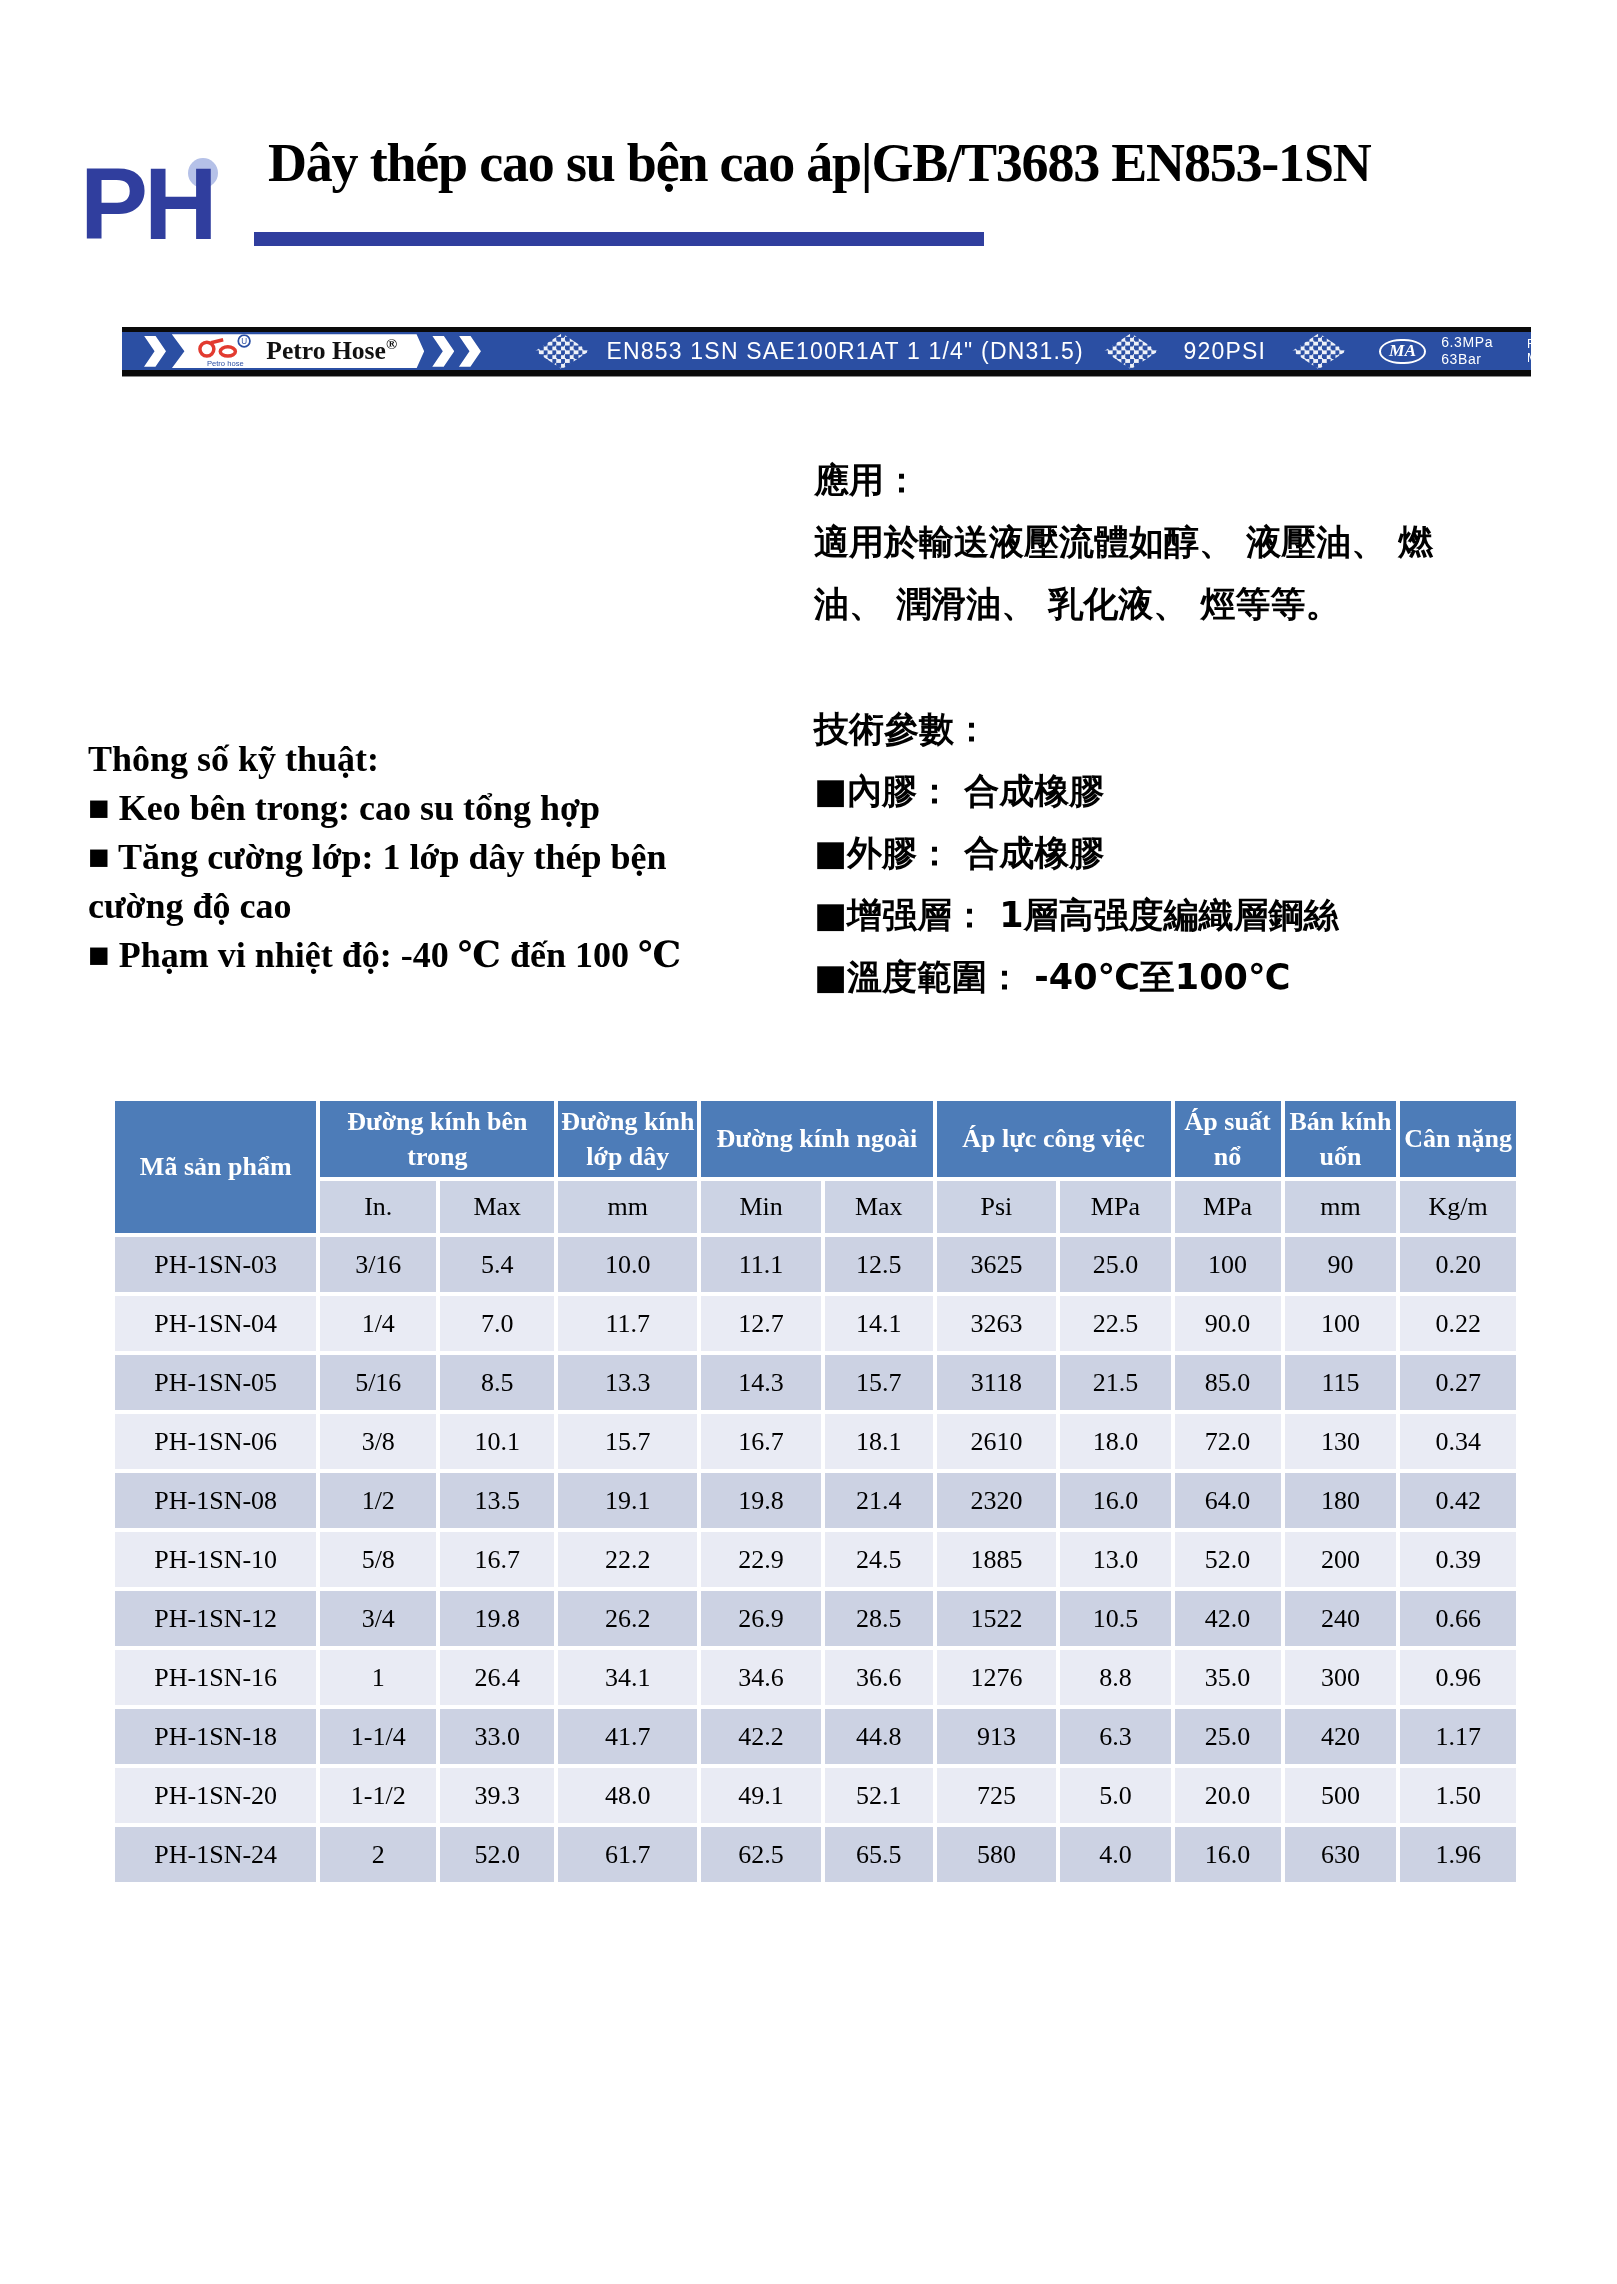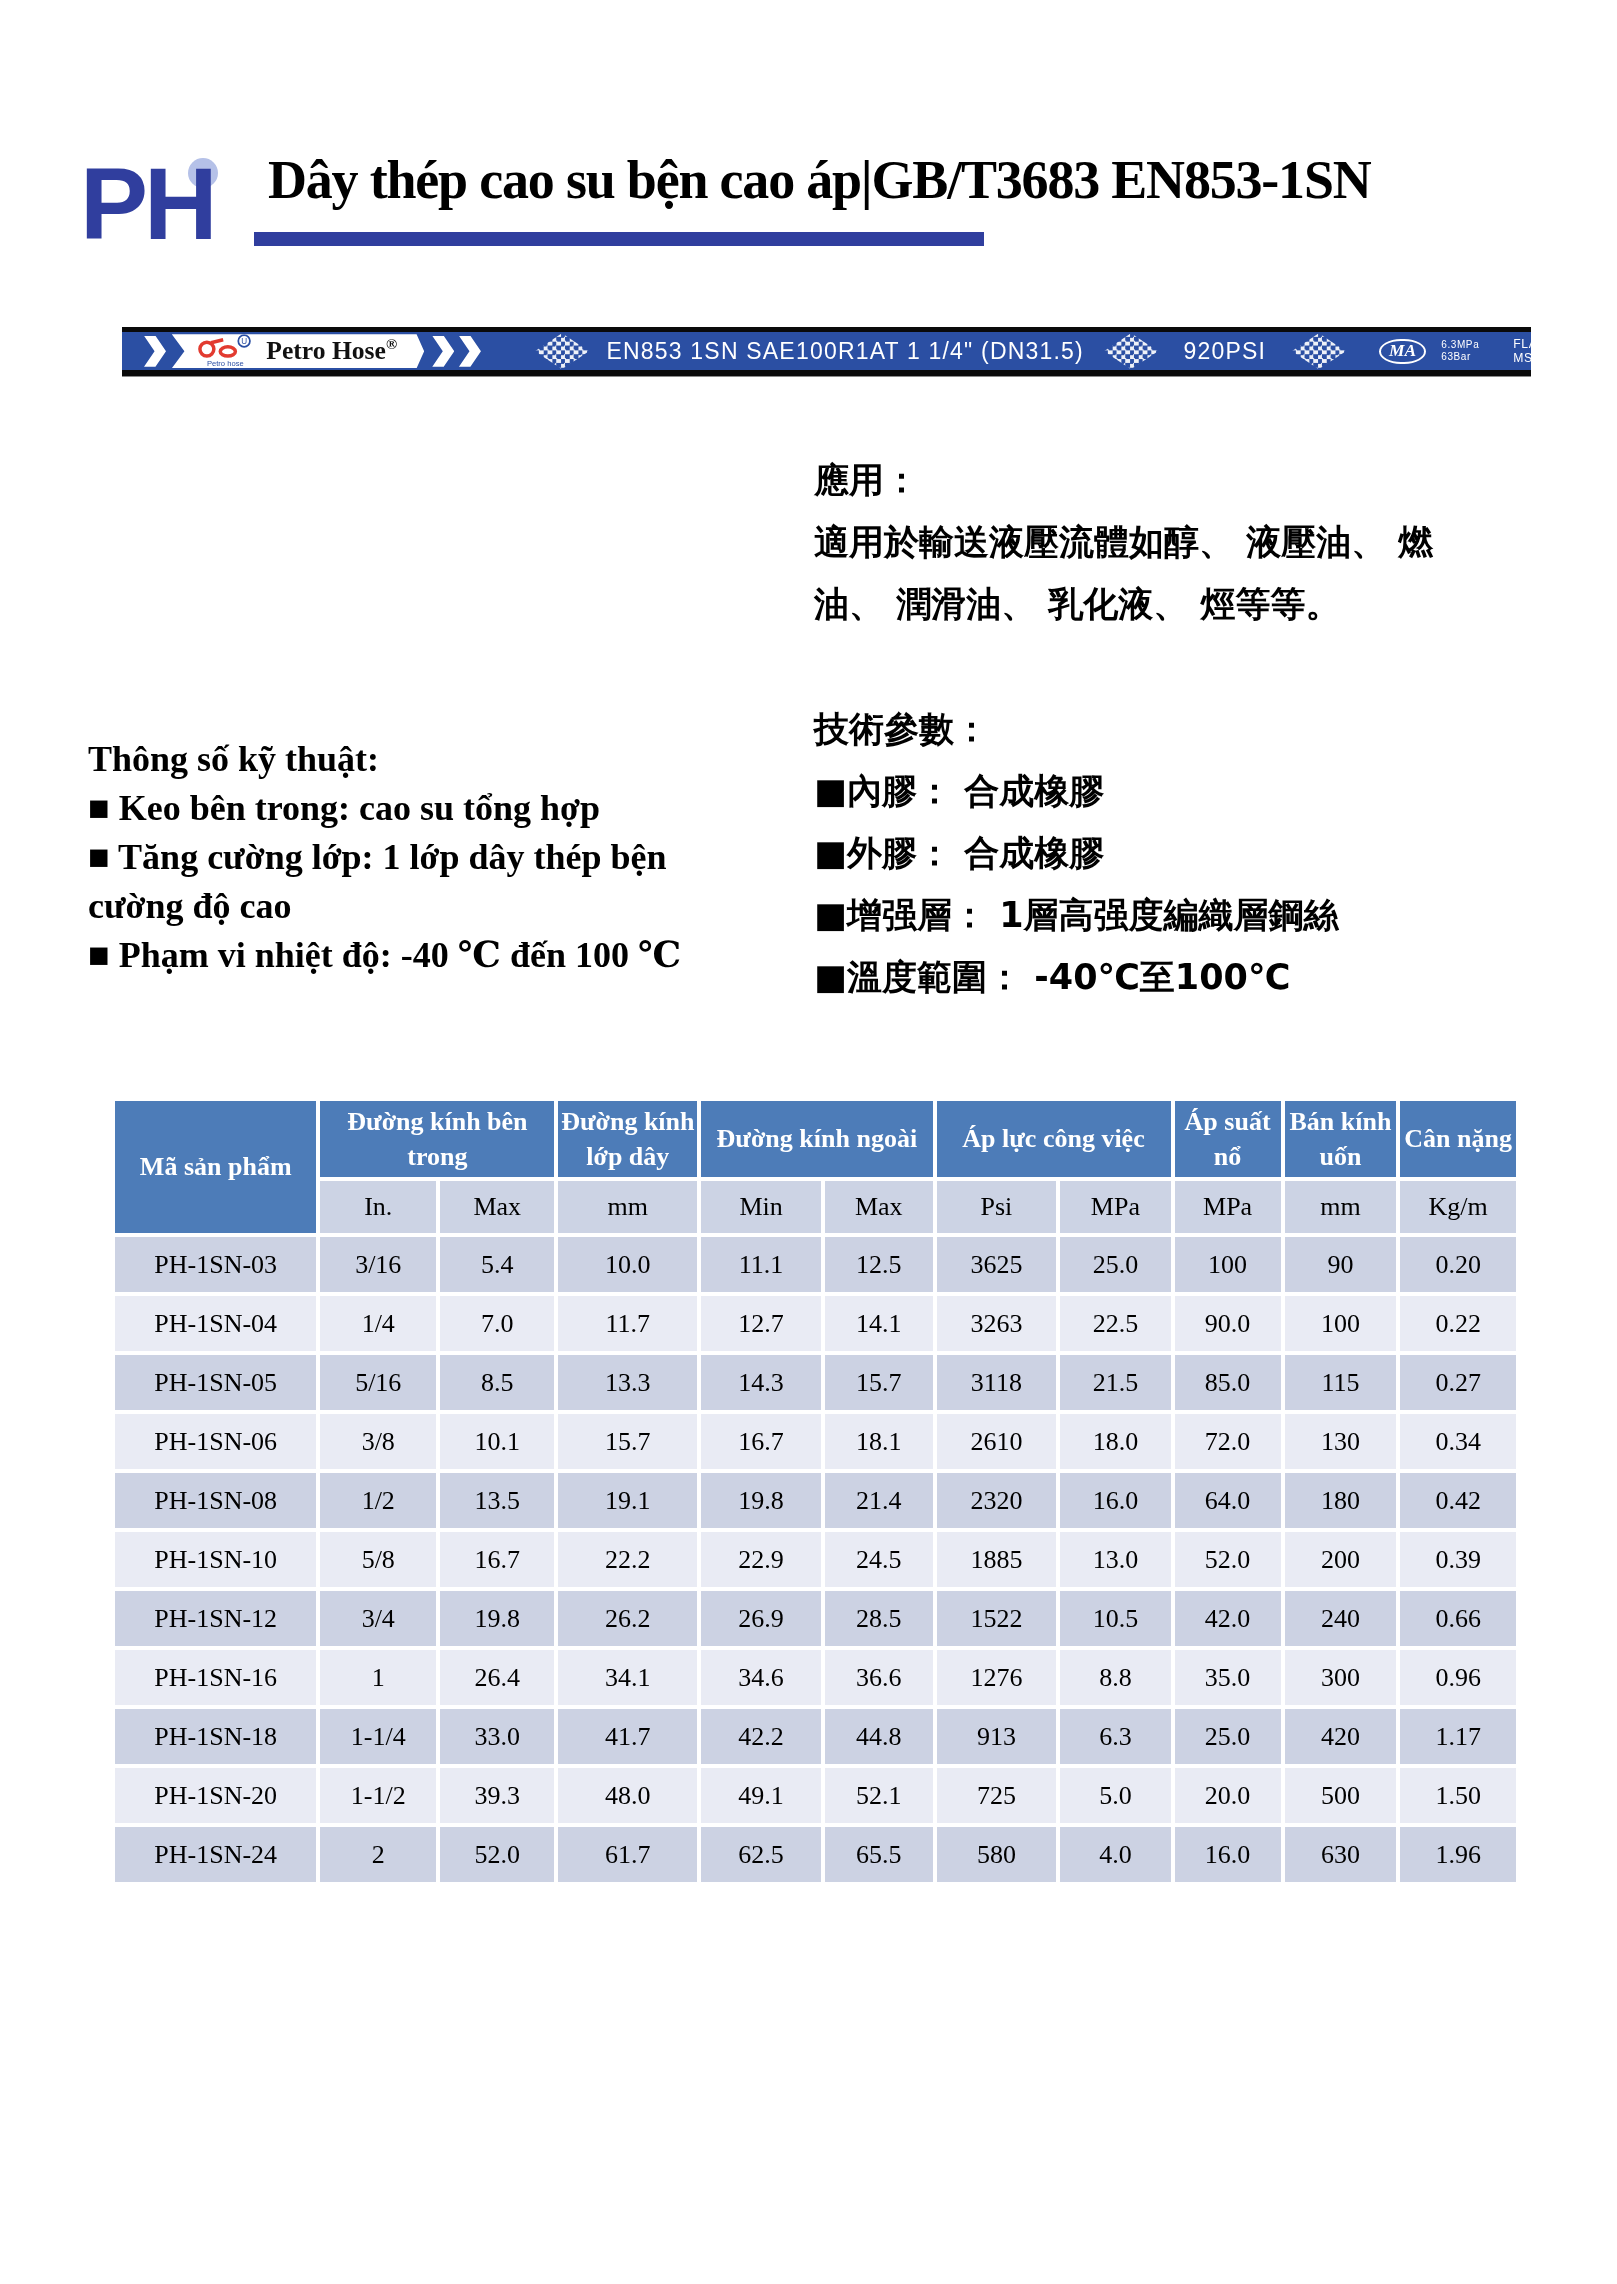--- a/index.html
+++ b/index.html
@@ -6,21 +6,21 @@
   .page{position:relative;width:1546px;height:2284px;background:#ffffff;overflow:hidden;
         font-family:"Liberation Serif","DejaVu Serif",serif;color:#000;}
 
   
   .logo-wrap{position:absolute;left:80px;top:153px;width:151px;height:116px;}
   .logo-dot{position:absolute;left:108px;top:4.7px;width:30px;height:30px;border-radius:50%;
             background:#b5c1e8;z-index:0;}
   .logo-text{position:relative;z-index:1;font-family:"Liberation Sans","DejaVu Sans",sans-serif;
              font-weight:bold;font-size:102px;line-height:1;color:#303e9e;letter-spacing:-4.1px;}
   .page-title{position:absolute;left:268px;top:132px;font-size:54px;font-weight:bold;
-              letter-spacing:-1.2px;white-space:nowrap;color:#000;margin-top:17px;}
+              letter-spacing:-1.2px;white-space:nowrap;color:#000;}
   .title-underline{position:absolute;left:254px;top:232px;width:730px;height:14px;background:#303e9e;}
 
   
   .banner{position:absolute;left:122px;top:327px;width:1409px;height:50px;background:#0a0a0a;
           padding:0;box-sizing:border-box;border-bottom:1.7px solid #8a8a8a;}
   .banner-core{position:absolute;left:0;top:5.2px;width:100%;height:38px;background:#2b4fa3;
                display:flex;align-items:center;box-sizing:border-box;}
   .chev{display:inline-block;width:22px;height:31px;background:#fff;flex:0 0 auto;
         clip-path:polygon(0 0,52% 0,100% 50%,52% 100%,0 100%,48% 50%);}
   .chev.first{margin-left:22px;}
@@ -39,21 +39,21 @@
            clip-path:polygon(50% 0,100% 50%,50% 100%,0 50%);opacity:.92;}
   .ck1{margin-left:54px;} .ck2{margin-left:20px;} .ck3{margin-left:25.6px;}
   .banner-text{font-family:"Liberation Sans","DejaVu Sans",sans-serif;color:#fff;
                font-size:23px;letter-spacing:1.2px;white-space:nowrap;flex:0 0 auto;}
   .spec-code{margin-left:17.5px;}
   .psi{margin-left:25.6px;}
   .ma-badge{flex:0 0 auto;margin-left:33px;border:2.3px solid #fff;border-radius:46%/50%;
             color:#fff;font-family:"Liberation Serif",serif;font-style:italic;font-weight:bold;
             font-size:17.5px;padding:1.7px 8.1px;line-height:1;}
   .small-stack{display:flex;flex-direction:column;margin-left:15px;color:#fff;flex:0 0 auto;
-               font-family:"Liberation Sans",sans-serif;font-size:10px;line-height:1.2;letter-spacing:0.6px;}
+               font-family:"Liberation Sans",sans-serif;font-size:14px;line-height:1.2;letter-spacing:0.6px;}
   .flame-stack{display:flex;flex-direction:column;margin-left:34px;color:#fff;flex:0 0 auto;
                font-family:"Liberation Sans",sans-serif;font-size:12.2px;line-height:1.2;letter-spacing:0.6px;}
 
   
   .vi-block{position:absolute;left:88px;width:704px;font-size:36px;font-weight:bold;line-height:49px;}
   .vi-app{top:438px;}
   .vi-spec{top:735px;}
   .zh-block{position:absolute;left:814px;width:733px;font-weight:bold;font-size:35px;line-height:62px;
             font-family:"DejaVu Sans","Liberation Sans",sans-serif;}
   .zh-app{top:449px;}

